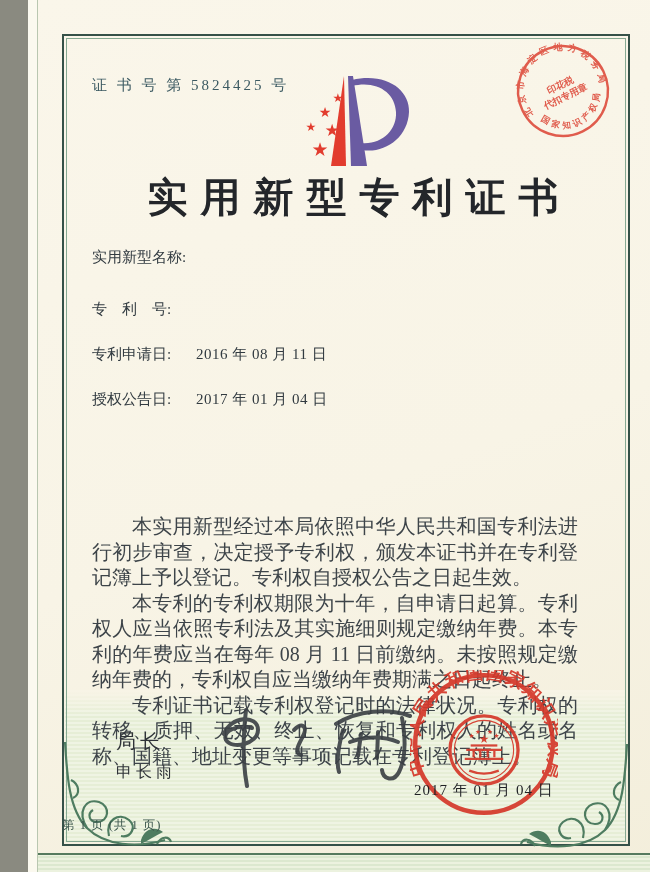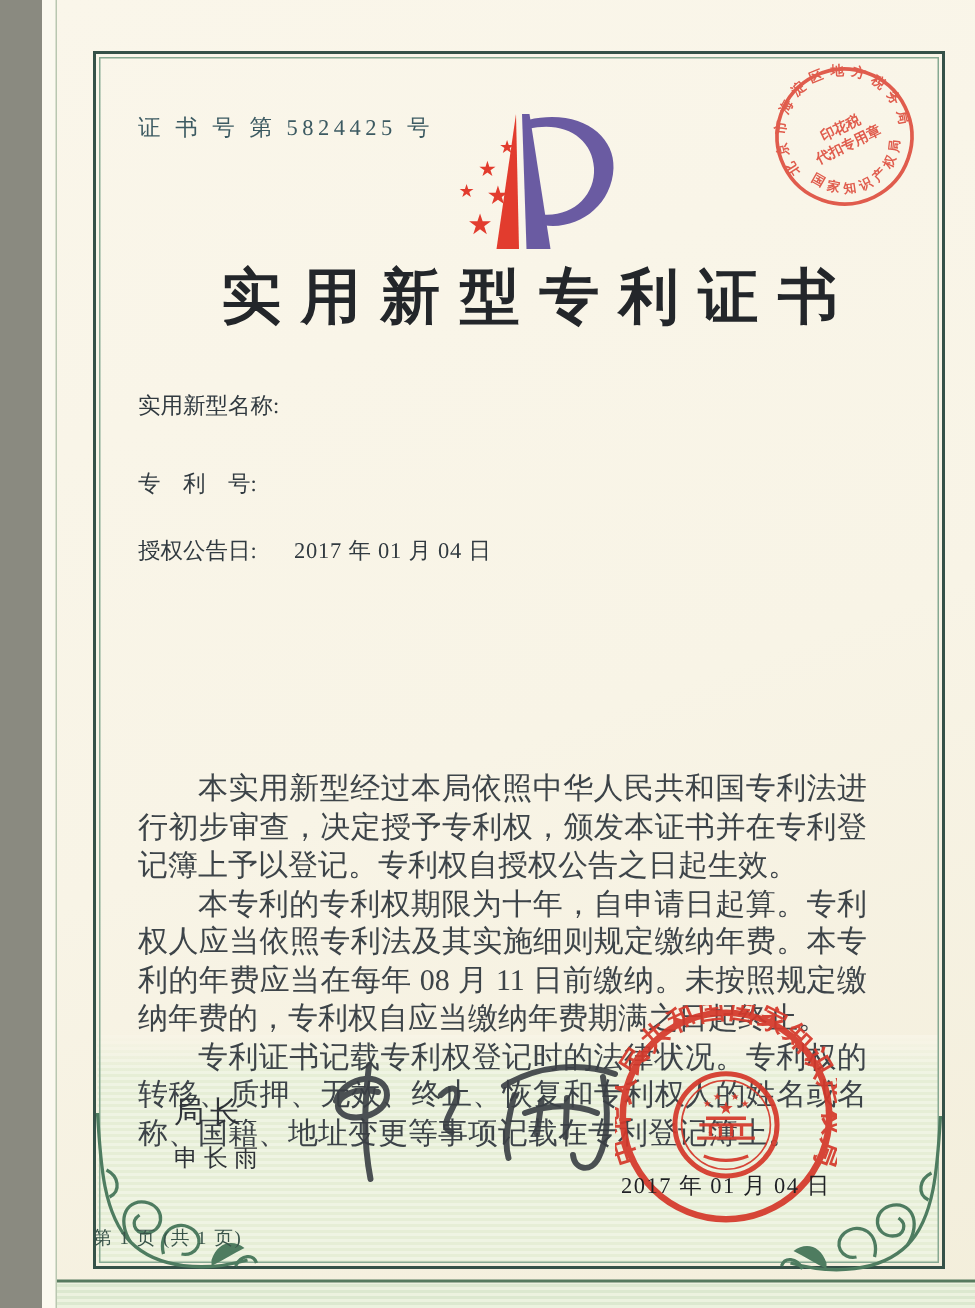--- a/index.html
+++ b/index.html
@@ -24,21 +24,21 @@
     border:2px solid #355148;z-index:1;pointer-events:none;}
   .frame-inner{position:absolute;inset:2px;border:1px solid #86a992;}
   .cert-no{position:absolute;left:64px;top:76px;font-size:15px;letter-spacing:3px;
     color:#3c5a62;z-index:2;}
   .tax-stamp{position:absolute;left:486px;top:42px;width:98px;height:98px;
     transform:rotate(-26deg);opacity:.88;z-index:2;}
   .logo{position:absolute;left:260px;top:70px;width:132px;height:102px;z-index:2;}
   .title{position:absolute;left:0;right:0;top:170px;margin:0;text-align:center;
     font-size:40px;font-weight:bold;letter-spacing:13px;text-indent:13px;
     color:#23262a;z-index:2;}
-  .fields{position:absolute;left:64px;top:261px;width:486px;font-size:15px;
+  .fields{position:absolute;left:64px;top:247px;width:486px;font-size:15px;
     color:#313a40;z-index:2;}
   .frow{display:flex;margin-bottom:25px;line-height:20px;}
   .frow.first{margin-bottom:32px;}
   .flabel{flex:0 0 104px;white-space:pre;}
   .fvalue{white-space:pre;letter-spacing:.5px;}
   .bodytext{position:absolute;left:64px;top:514px;width:486px;font-size:20px;
     line-height:25.5px;text-align:justify;color:#3d4449;z-index:2;}
   .bodytext p{margin:0;text-indent:2em;}
   .director-title{position:absolute;left:88px;top:728px;font-size:20px;
     letter-spacing:4px;color:#2f3338;z-index:3;}
@@ -110,20 +110,24 @@
   <h1 class="title">实用新型专利证书</h1>
 
   <div class="fields">
     <div class="frow first">
       <span class="flabel">实用新型名称:</span>
     </div>
     <div class="frow">
       <span class="flabel">专　利　号:</span>
     </div>
     <div class="frow">
+      <span class="flabel">专利申请日:</span>
+      <span class="fvalue">2016 年 08 月 11 日</span>
+    </div>
+    <div class="frow">
       <span class="flabel">授权公告日:</span>
       <span class="fvalue">2017 年 01 月 04 日</span>
     </div>
   </div>
 
   <div class="bodytext">
     <p>本实用新型经过本局依照中华人民共和国专利法进行初步审查，决定授予专利权，颁发本证书并在专利登记簿上予以登记。专利权自授权公告之日起生效。</p>
     <p>本专利的专利权期限为十年，自申请日起算。专利权人应当依照专利法及其实施细则规定缴纳年费。本专利的年费应当在每年 08 月 11 日前缴纳。未按照规定缴纳年费的，专利权自应当缴纳年费期满之日起终止。</p>
     <p>专利证书记载专利权登记时的法律状况。专利权的转移、质押、无效、终止、恢复和专利权人的姓名或名称、国籍、地址变更等事项记载在专利登记簿上。</p>
   </div>

